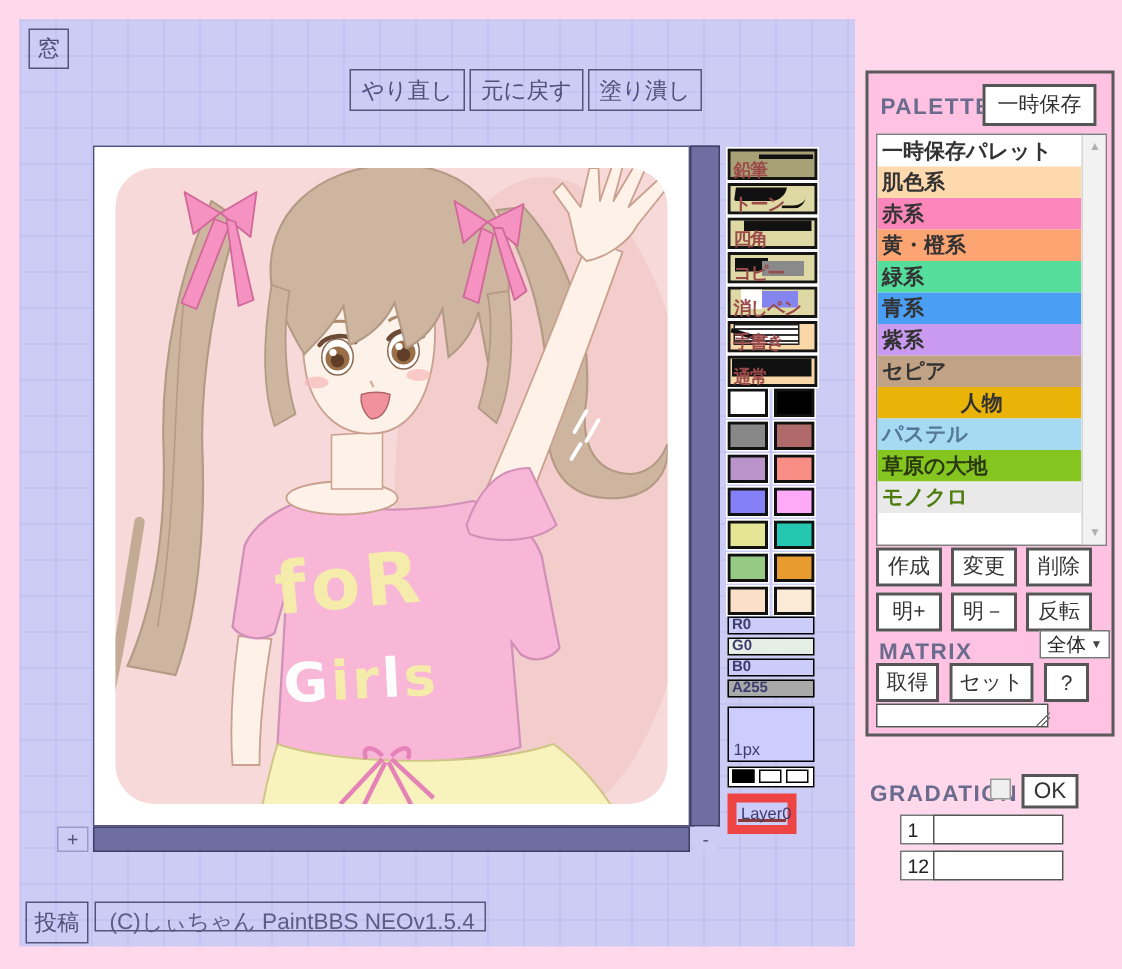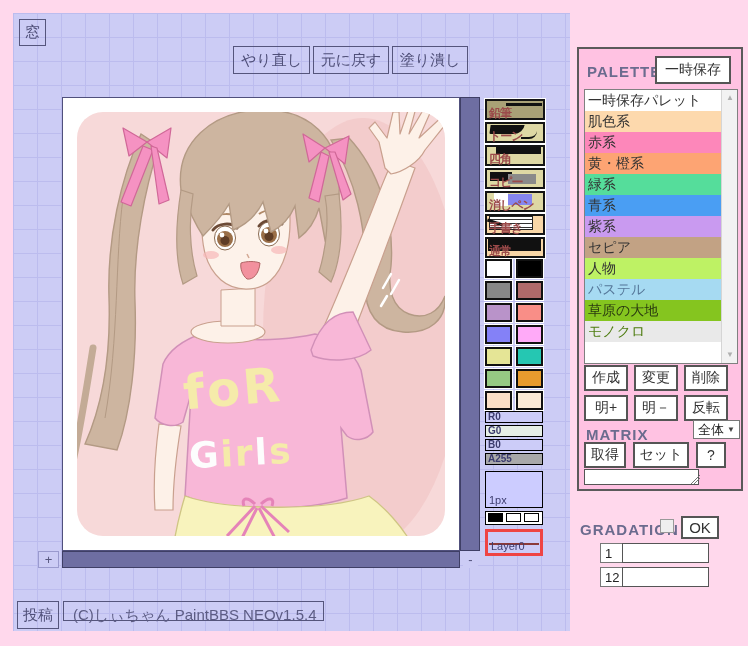--- a/index.html
+++ b/index.html
@@ -53,30 +53,30 @@
   
   #rgba-fields { position:absolute; left:485px; top:411px; width:58px; }
   .rgba-field { width:58px; height:12px; border:1px solid #000; margin-bottom:2px; font-size:10px; line-height:10px; color:#3c3c6e; padding-left:2px; font-weight:bold; }
 
   .pen-size-box { position:absolute; left:485px; top:471px; width:58px; height:37px; background:#ccccff; border:1px solid #000; }
   .pen-size-box span { position:absolute; left:3px; bottom:1px; font-size:11px; color:#3c3c6e; }
 
   .mask-row { position:absolute; left:485px; top:511px; width:58px; height:14px; background:#fff; border:1px solid #000; display:flex; gap:3px; padding:1px 2px; }
   .mask-sq { width:15px; height:9px; border:1px solid #000; }
 
-  .layer-box { position:absolute; left:485px; top:529px; width:58px; height:27px; background:#ccccf8; border:3px solid #ef4444; }
+  .layer-box { position:absolute; left:485px; top:529px; width:46px; height:27px; background:#ccccf8; border:6px solid #ef4444; }
   .layer-line { position:absolute; left:1px; right:1px; top:11px; height:2px; background:#8b3a3a; }
   .layer-box span { position:absolute; left:3px; bottom:1px; font-size:11px; color:#3c3c6e; }
 
   
   .palette-panel { position:absolute; left:577px; top:47px; width:166px; height:444px; background:#ffc2e2; border:2px solid #5a5a5a; }
   .p-title { position:absolute; left:8px; top:14px; font-size:15px; font-weight:bold; color:#6b6b8e; letter-spacing:1px; }
   .p-save-btn { position:absolute; left:76px; top:7px; padding:3px 8px; background:#fff; border:2px solid #555; font-size:14px; color:#333; }
   .p-list { position:absolute; left:5px; top:40px; width:154px; height:275px; background:#fff; border:1px solid #808080; overflow:hidden; }
-  #palette-list-rows { position:absolute; left:0; top:0; right:16px; }
+  #palette-list-rows { position:absolute; left:0; top:0; right:16px;font-weight:bold; }
   .plist-row { height:21px; line-height:21px; font-size:14px; padding-left:3px; white-space:nowrap; overflow:hidden; }
   .p-list-scroll { position:absolute; right:0; top:0; bottom:0; width:16px; background:#f2f2f2; border-left:1px solid #d5d5d5; }
   .sc-arrow { position:absolute; left:0; width:16px; height:16px; text-align:center; font-size:8px; line-height:16px; color:#b0b0b0; }
   .sc-up { top:0; } .sc-dn { bottom:0; }
 
   .pbtn { background:#fff; border:2px solid #555; font-size:14px; color:#333; font-family:"Liberation Sans",sans-serif; padding:2px 0; }
   #palette-edit-buttons { position:absolute; left:5px; top:316px; width:156px; display:grid; grid-template-columns:44px 44px 44px; column-gap:6px; row-gap:4px; }
   .matrix-label { position:absolute; left:7px; top:377px; font-size:15px; font-weight:bold; color:#6b6b8e; letter-spacing:1px; }
   .selbox { position:absolute; background:#fff; border:1px solid #777; font-size:13px; color:#222; display:flex; align-items:center; padding:0 4px; justify-content:space-between;margin-left:20px; }
   .sel-arrow { font-size:8px; color:#444; }
@@ -281,21 +281,21 @@
     <div class="p-list">
       <div id="palette-list-rows">
           <div class="plist-row" style="background: rgb(255, 255, 255); color: rgb(51, 51, 51);">一時保存パレット</div>
           <div class="plist-row" style="background: rgb(253, 217, 173); color: rgb(51, 51, 51);">肌色系</div>
           <div class="plist-row" style="background: rgb(253, 135, 186); color: rgb(51, 51, 51);">赤系</div>
           <div class="plist-row" style="background: rgb(253, 164, 115); color: rgb(51, 51, 51);">黄・橙系</div>
           <div class="plist-row" style="background: rgb(85, 221, 155); color: rgb(51, 51, 51);">緑系</div>
           <div class="plist-row" style="background: rgb(74, 158, 243); color: rgb(51, 51, 51);">青系</div>
           <div class="plist-row" style="background: rgb(201, 154, 240); color: rgb(51, 51, 51);">紫系</div>
           <div class="plist-row" style="background: rgb(194, 162, 132); color: rgb(51, 51, 51);">セピア</div>
-          <div class="plist-row" style="background: #bef264; color: rgb(51, 51, 51);">人物</div>
+          <div class="plist-row" style="background: #eab308; color: rgb(51, 51, 51); text-align: center;">人物</div>
           <div class="plist-row" style="background: rgb(166, 218, 242); color: rgb(85, 119, 153);">パステル</div>
           <div class="plist-row" style="background: rgb(133, 197, 31); color: rgb(42, 58, 16);">草原の大地</div>
           <div class="plist-row" style="background: rgb(233, 233, 233); color: #4d7c0f;">モノクロ</div>
         </div>
       <div class="p-list-scroll">
         <div class="sc-arrow sc-up">▲</div>
         <div class="sc-arrow sc-dn">▼</div>
       </div>
     </div>
     <div id="palette-edit-buttons">

